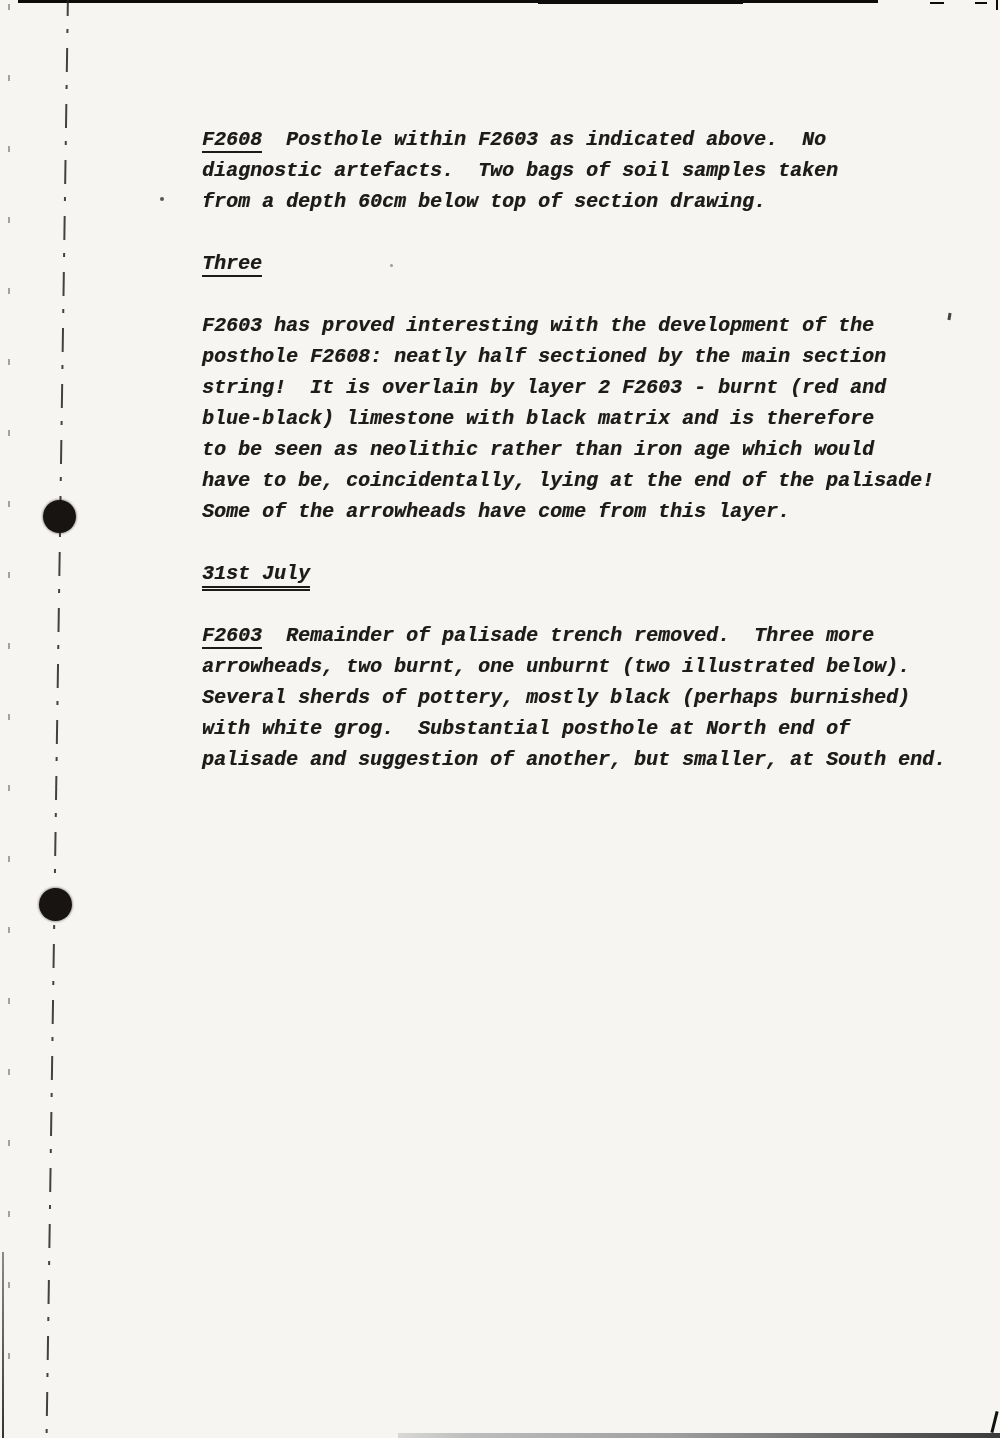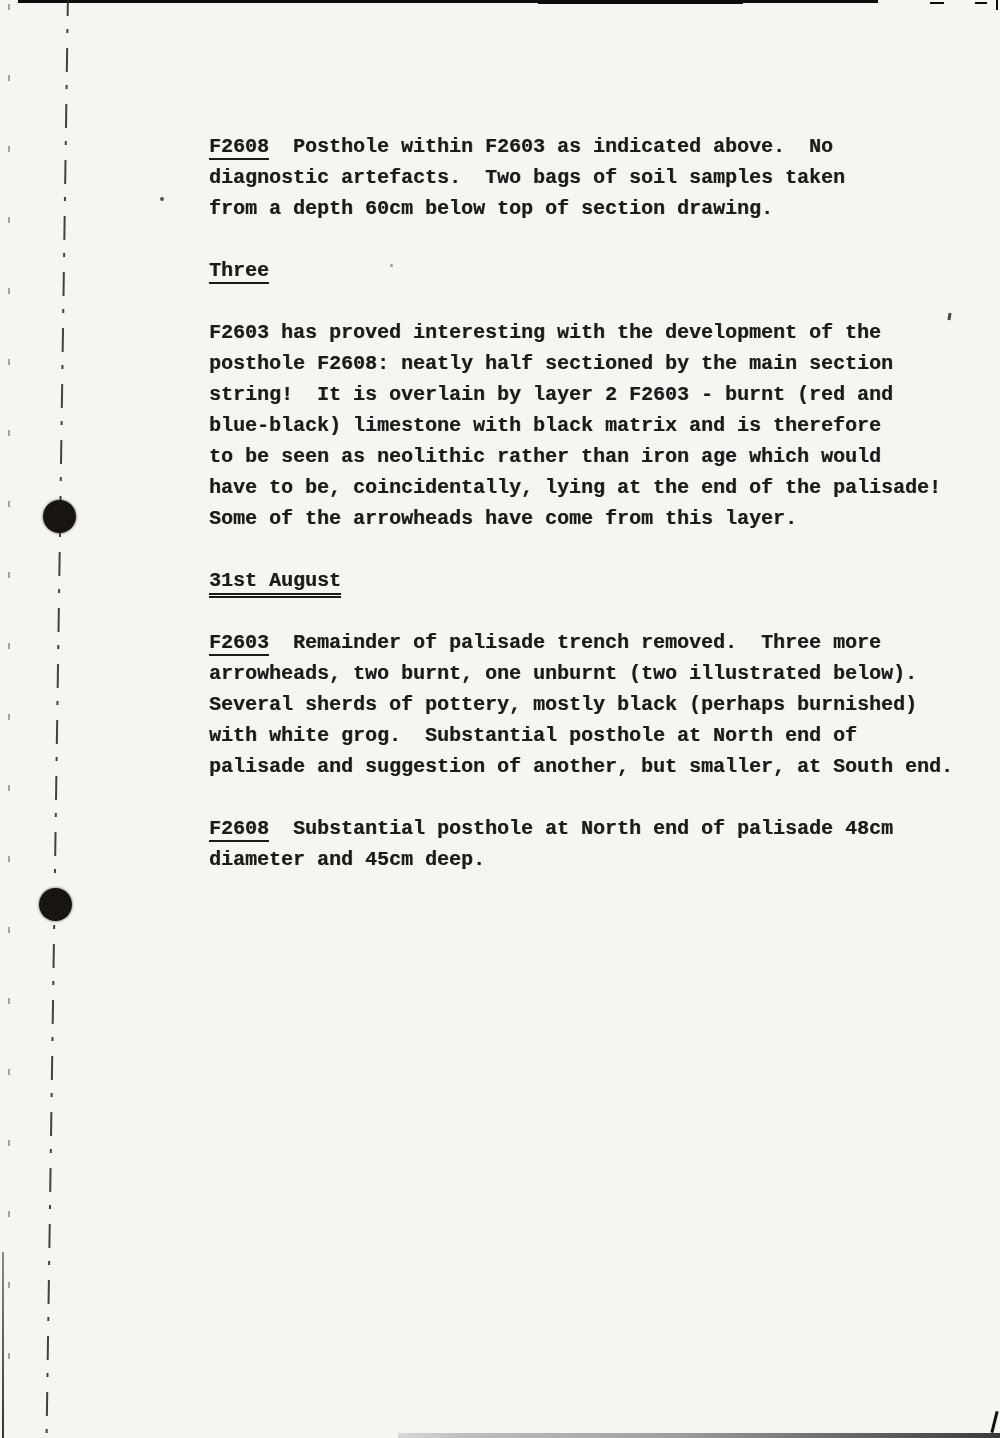--- a/index.html
+++ b/index.html
@@ -17,21 +17,21 @@
     left: 202px;
     top: 124px;
     width: 778px;
     color: #1d1b19;
     font-family: "Liberation Mono", "DejaVu Sans Mono", monospace;
     font-size: 20px;
     line-height: 31px;
     font-weight: 700;
     text-shadow: 0.4px 0.4px 0.5px rgba(30,28,26,0.55);
   }
-  .block { margin: 7px; white-space: pre-wrap; }
+  .block { margin: 0; white-space: pre-wrap; font-style: italic; }
   .block + .block { margin-top: 31px; }
   .u { border-bottom: 2.5px solid currentColor; }
   .u-heavy { border-bottom: 5px double currentColor; padding-bottom: 1px; }
 
   
   .top-line { position: absolute; background: #0d0c0b; }
   .tl-1 { left: 18px;  top: 0; width: 520px; height: 3px; }
   .tl-2 { left: 538px; top: 0; width: 205px; height: 4px; }
   .tl-3 { left: 743px; top: 0; width: 135px; height: 3px; }
   .tl-4 { left: 930px; top: 2px; width: 14px; height: 2px; }
@@ -112,26 +112,24 @@
 
 
     <p class="block"><span>F2603 has proved interesting with the development of the
 posthole F2608: neatly half sectioned by the main section
 string!  It is overlain by layer 2 F2603 - burnt (red and
 blue-black) limestone with black matrix and is therefore
 to be seen as neolithic rather than iron age which would
 have to be, coincidentally, lying at the end of the palisade!
 Some of the arrowheads have come from this layer.</span></p>
 
-    <p class="block"><span class="u u-heavy">31st August</span></p>
+    <p class="block"><span class="u u-heavy">31st July</span></p>
 
 
     <p class="block"><span class="u">F2603</span><span>  Remainder of palisade trench removed.  Three more
 arrowheads, two burnt, one unburnt (two illustrated below).
 Several sherds of pottery, mostly black (perhaps burnished)
 with white grog.  Substantial posthole at North end of
 palisade and suggestion of another, but smaller, at South end.</span></p>
 
-    <p class="block"><span class="u">F2608</span><span>  Substantial posthole at North end of palisade 48cm
-diameter and 45cm deep.</span></p>
 
   </div>
 </div>
 
 </body></html>

